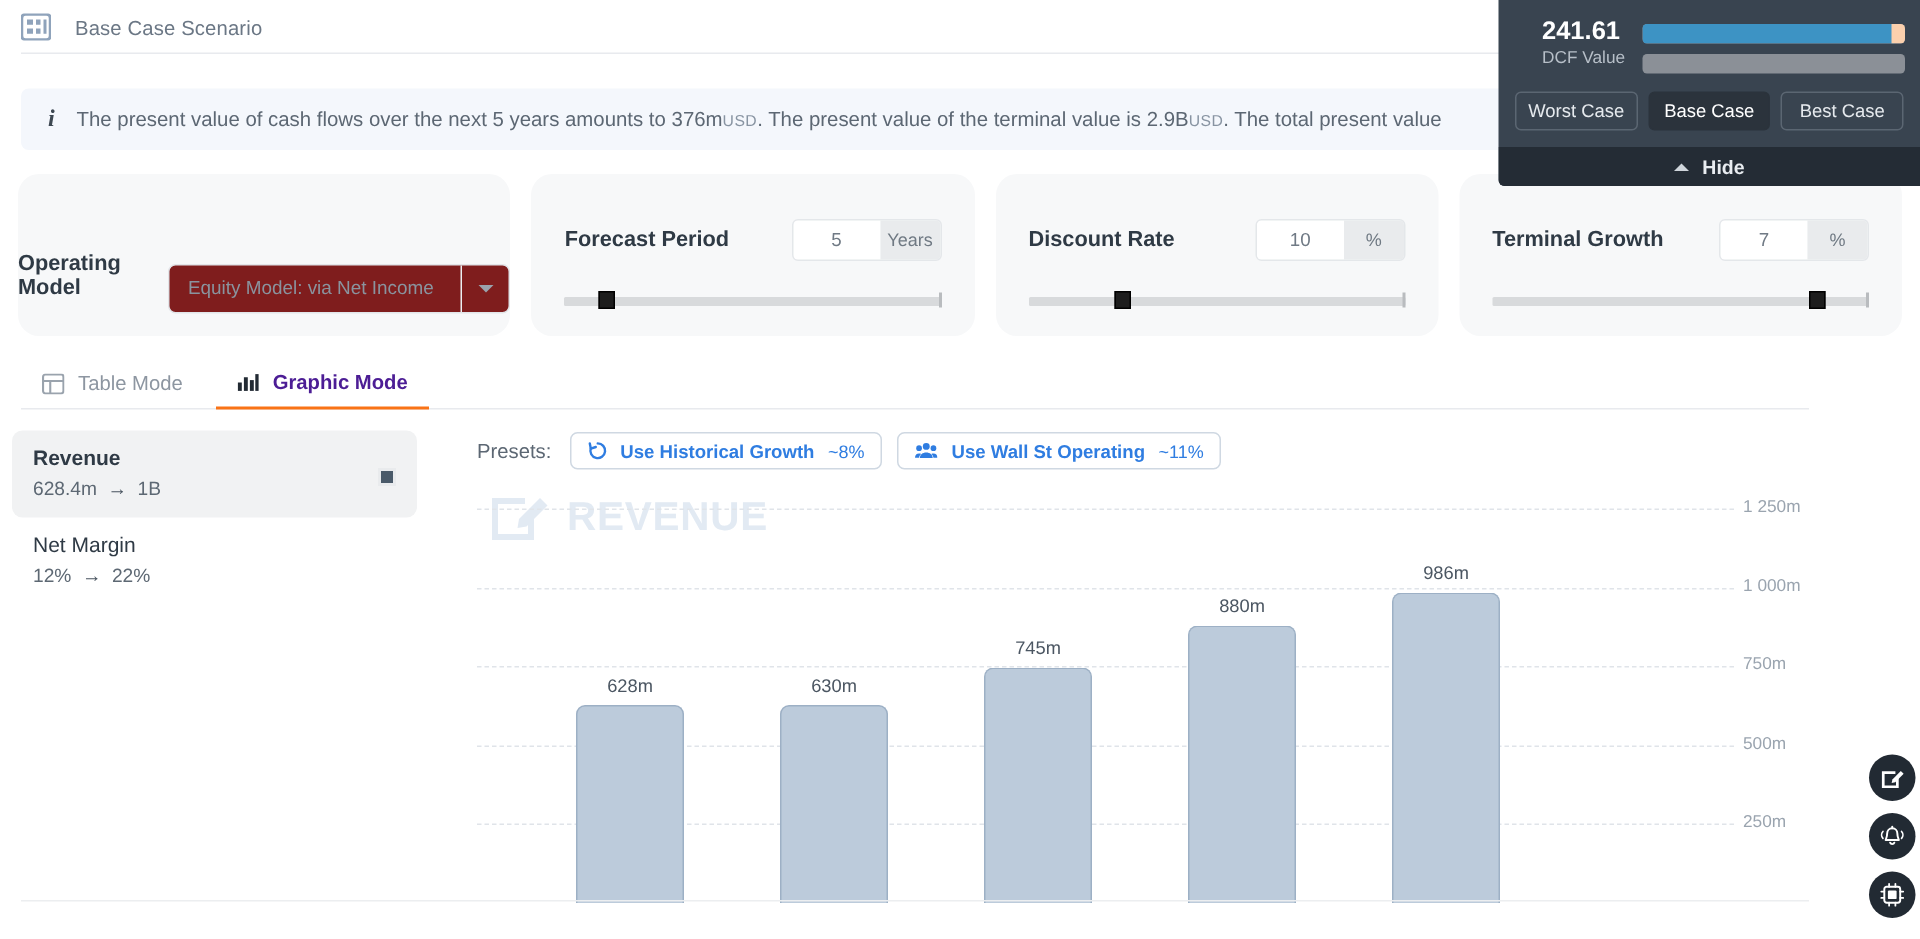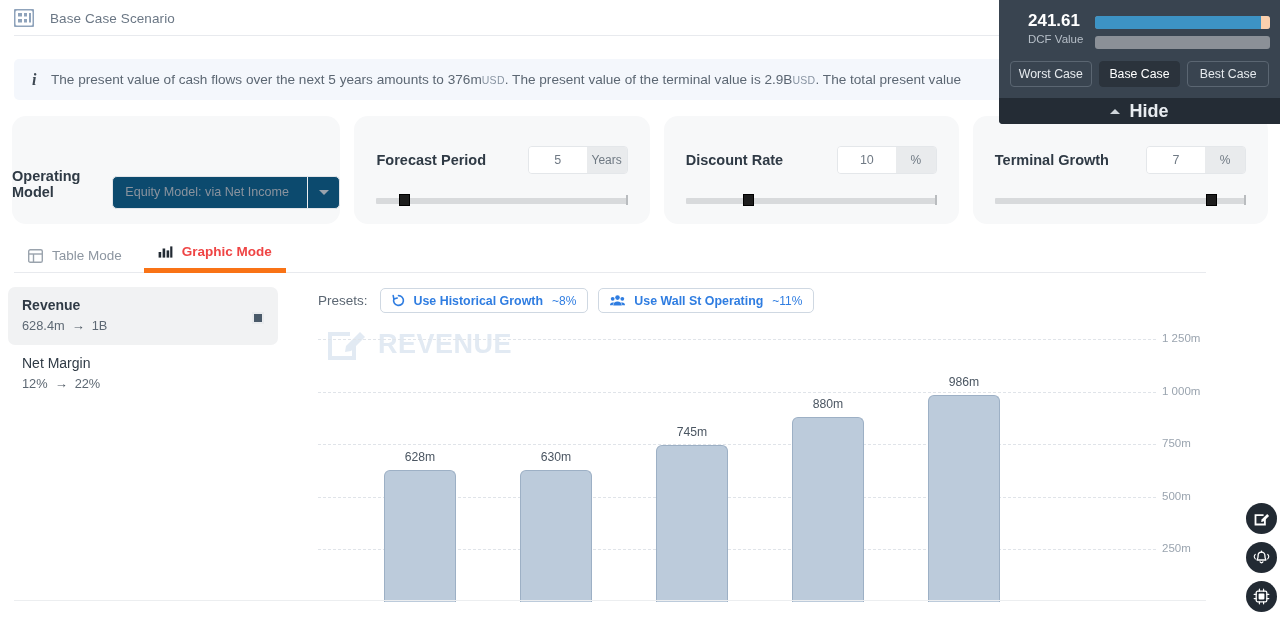--- a/index.html
+++ b/index.html
@@ -24,21 +24,21 @@
   .banner-i { font-family:"Liberation Serif", serif; font-weight:bold; font-style:italic; font-size:16px; color:#3d4852; width:14px; }
   .banner-txt { font-size:13.6px; color:#5c6773; white-space:nowrap; margin-left:5px; }
   .banner-txt .unit { font-size:10.5px; letter-spacing:.3px; color:#8894a2; }
 
   
   .cards { position:absolute; left:12px; top:116px; width:1256px; height:108px; display:flex; gap:14px; }
   .card { flex:1; background:#f7f8f9; border-radius:14px; position:relative; }
   .card-title { font-size:14.5px; font-weight:bold; color:#2f3a45; }
 
   .card-op { display:flex; align-items:center; padding-top:27px; }
-  .select { margin-top:17px; width:260px; height:33px; background:#0c4a6e; border:1px solid #e2e5e9; border-radius:5px;
+  .select { margin-top:17px; width:260px; height:33px; background:#7f1d1d; border:1px solid #e2e5e9; border-radius:5px;
             display:flex; align-items:center; }
   .select-val { flex:1; padding-left:12px; font-size:12.6px; color:#8a939e; white-space:nowrap; overflow:hidden; }
   .select-arrow { width:32px; height:31px; border-left:1px solid #eceef1; display:flex; align-items:center; justify-content:center; }
   .caret { width:0;height:0;border-left:5px solid transparent;border-right:5px solid transparent;border-top:5px solid #9aa3ad; }
 
   .card-num { padding:30px 22px 0 22px; }
   .row { display:flex; align-items:center; justify-content:space-between; }
   .numbox { display:flex; width:100px; height:28px; border-radius:4px; overflow:hidden; border:1px solid #e4e7ea; }
   .numbox input { width:58px; border:0; background:#fff; font-family:"Liberation Sans",sans-serif;
                   font-size:12.5px; color:#707a85; text-align:center; outline:none; }
@@ -46,21 +46,21 @@
                     font-size:12px; color:#6f7983; }
   .slider { position:relative; margin-top:22px; height:9px; }
   .track { position:absolute; left:0; top:2px; width:100%; height:6px; background:#d8dadc; border-radius:1px; }
   .thumb { position:absolute; top:-2px; width:11px; height:12px; background:#1d1d1d; border:1px solid #000; }
   .endtick { position:absolute; right:0; top:-1px; width:2px; height:10px; background:#b9bcbf; }
 
   
   .tabs { position:absolute; left:14px; top:240px; width:1192px; height:33px; display:flex; align-items:flex-end; gap:8px;
           border-bottom:1px solid #e8eaee; }
   .tab { display:flex; align-items:center; gap:9px; padding:0 14px 9px 14px; font-size:13.5px; color:#8d96a1; cursor:pointer; }
-  .tab.active { color:#ef4444; font-weight:bold; border-bottom:5px solid #f97316; margin-bottom:-1px; }
+  .tab.active { color:#4c1d95; font-weight:bold; border-bottom:2px solid #f97316; margin-bottom:-1px; }
 
   
   .metrics { position:absolute; left:8px; top:287px; width:270px; }
   .metric { padding:10px 14px 12px 14px; border-radius:7px; position:relative; }
   .metric.sel { background:#f1f2f3; }
   .metric-name { font-size:14px; color:#2f3a45; }
   .metric.sel .metric-name { font-weight:bold; }
   .metric-sub { margin-top:5px; font-size:12.8px; color:#5d6873; display:flex; align-items:center; gap:7px; }
   .arrow-g { color:#4a5560; font-size:13px; }
   .swatch { position:absolute; right:14px; top:25px; width:12px; height:12px; background:#4a5a69; border:2px solid #e9ebed; }
@@ -93,21 +93,21 @@
   .dcf-bars { flex:1; padding-top:4px; }
   .pbar { height:13px; border-radius:3px; background:#8b9097; position:relative; overflow:hidden; }
   .pbar + .pbar { margin-top:7px; }
   .pfill { position:absolute; left:0; top:0; bottom:0; background:#3d93c4; }
   .ptip { position:absolute; right:0; top:0; bottom:0; width:9px; background:#fbd0ad; }
   .dcf-seg { display:flex; gap:7px; padding:0 11px 11px 11px; }
   .seg { flex:1; height:26px; border:1px solid #5b6672; border-radius:4px; display:flex; align-items:center; justify-content:center;
          font-size:12.3px; color:#e6eaee; cursor:pointer; }
   .seg.on { background:#2b333c; border-color:#2b333c; color:#ffffff; }
   .dcf-hide { background:#242c35; height:26px; display:flex; align-items:center; justify-content:center; gap:9px;
-              font-size:18px; font-weight:bold; color:#e9edf1; cursor:pointer; }
+              font-size:13px; font-weight:bold; color:#e9edf1; cursor:pointer; }
   .up-caret { width:0;height:0;border-left:5px solid transparent;border-right:5px solid transparent;border-bottom:5px solid #cfd5db; }
 
   
   .fabs { position:absolute; right:3px; top:503px; display:flex; flex-direction:column; gap:8px; }
   .fab { width:31px; height:31px; border-radius:50%; background:#222a33; display:flex; align-items:center; justify-content:center; cursor:pointer; }
 </style>
 </head>
 <body>
 
 <div id="root">

